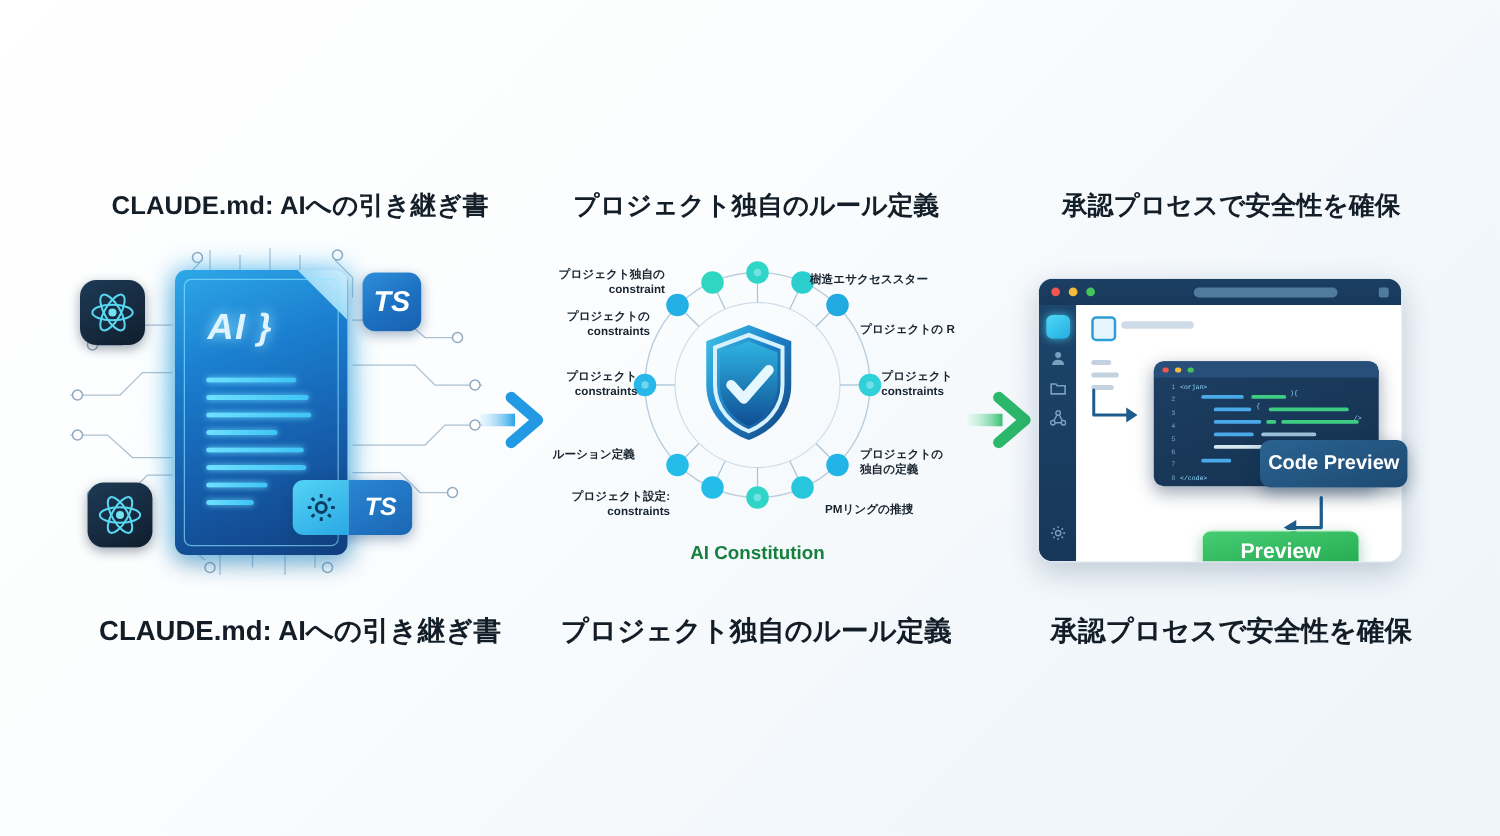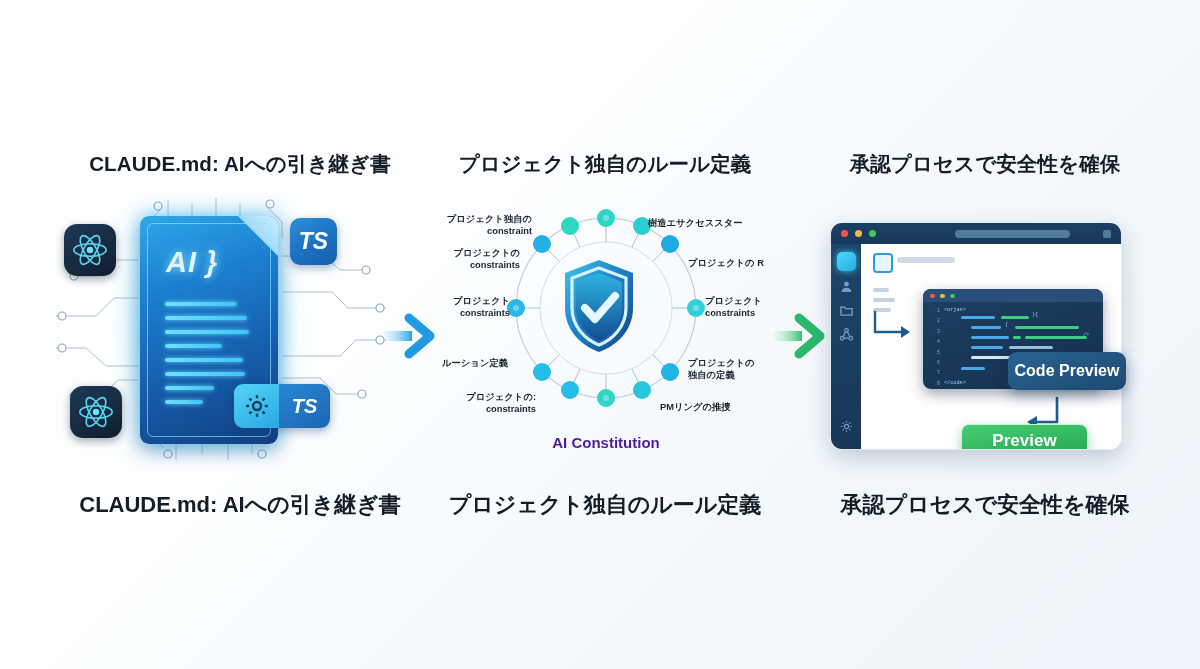--- a/index.html
+++ b/index.html
@@ -85,21 +85,21 @@
 
   
   .p2{position:absolute;left:420px;top:196px;width:372px;height:270px;}
   .shield{position:absolute;left:141px;top:62px;width:76px;height:96px;}
   .nodeLbl{
     position:absolute;font-size:9.3px;font-weight:bold;line-height:1.25;color:#19242f;white-space:nowrap;
   }
   .nodeLbl.r{text-align:left;}
   .nodeLbl.l{text-align:right;}
   .aic{position:absolute;left:0;top:238px;width:372px;text-align:center;
-    font-size:15px;font-weight:bold;color:#4c1d95;}
+    font-size:15px;font-weight:bold;color:#15803d;}
 
   
   .p3{position:absolute;left:822px;top:218px;width:330px;height:248px;}
   .win{
     position:absolute;left:8px;top:4px;width:290px;height:226px;border-radius:12px;
     background:#fff;box-shadow:0 8px 22px rgba(20,50,90,.22);overflow:hidden;
     border:1px solid #e3ebf2;
   }
   .win .tbar{height:21px;background:linear-gradient(180deg,#1b3f63,#17395b);position:relative;}
   .dot{position:absolute;top:7px;width:7px;height:7px;border-radius:50%;}
@@ -320,21 +320,21 @@
       <div>constraints</div>
     </div>
     <div class="nodeLbl l" style="left:0;top:100px;width:90px;">
       <div>プロジェクト</div>
       <div>constraints</div>
     </div>
     <div class="nodeLbl l" style="left:0;top:162px;width:88px;">
       <div>ルーション定義</div>
     </div>
     <div class="nodeLbl l" style="left:0;top:196px;width:116px;">
-      <div>プロジェクトの:</div>
+      <div>プロジェクト設定:</div>
       <div>constraints</div>
     </div>
 
     <div class="nodeLbl r" style="left:228px;top:22px;">
       <div>樹造エサクセススター</div>
     </div>
     <div class="nodeLbl r" style="left:268px;top:62px;">
       <div>プロジェクトの R</div>
     </div>
     <div class="nodeLbl r" style="left:285px;top:100px;">

